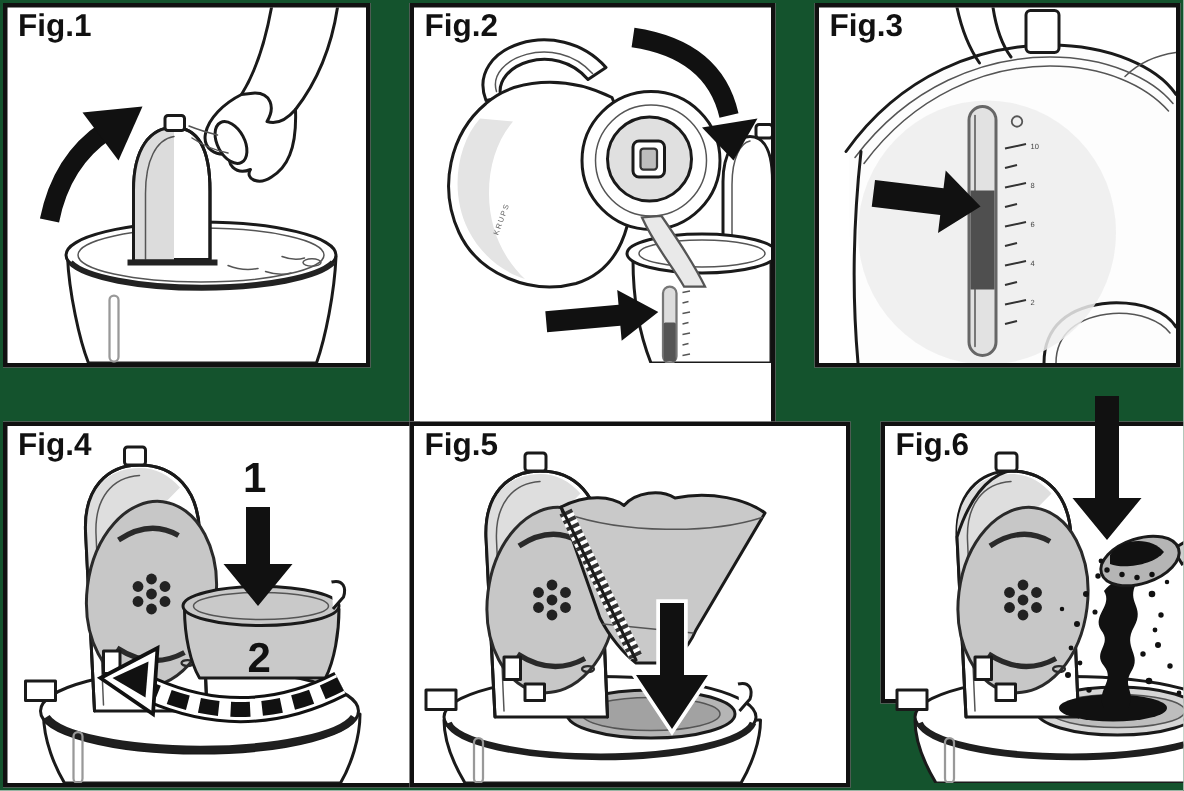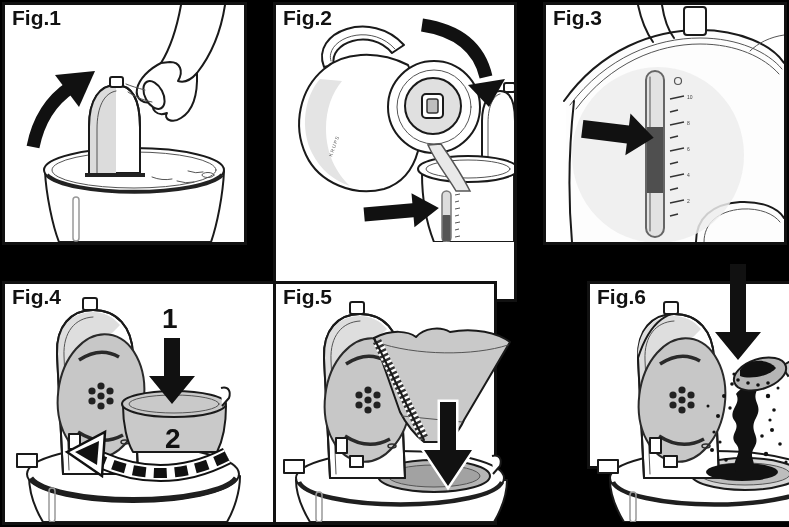--- a/index.html
+++ b/index.html
@@ -1,33 +1,33 @@
 <!DOCTYPE html>
 <html><head>
 <meta charset="utf-8">
 <style>
   html,body{margin:0;padding:0;background:#ffffff;}
   #stage{
-    position:relative;width:789px;height:527px;background:#000000;
+    position:relative;width:789px;height:527px;background:#14532d;
     font-family:"Liberation Sans", sans-serif;overflow:hidden;text-align:right;
   }
   .panel{
     position:absolute;box-sizing:border-box;border:3px solid #111111;
     background:#ffffff;overflow:visible;
   }
   .panel .fig-label{
     position:absolute;top:1px;left:7px;z-index:5;
     font-weight:700;font-size:21px;color:#111111;letter-spacing:0;
   }
   .panel svg{position:absolute;left:0;top:0;z-index:1;}
   #p1{left:2px;top:2px;width:245px;height:243px;}
   #p2{left:273px;top:2px;width:244px;height:300px;}
   #p3{left:543px;top:2px;width:244px;height:243px;text-decoration:underline;}
   #p4{left:2px;top:281px;width:278px;height:244px;}
-  #p5{left:273px;top:281px;width:224px;height:244px;}
+  #p5{left:273px;top:281px;width:294px;height:244px;}
   #p6{left:543px;top:281px;width:244px;height:188px;margin-left:44px;}
   #p6 svg{top:-26px;height:264px;z-index:4;}
   .ln{fill:none;stroke:#1a1a1a;stroke-width:2;stroke-linecap:round;stroke-linejoin:round;}
   .lnthin{fill:none;stroke:#555;stroke-width:1;stroke-linecap:round;}
   .wh{fill:#ffffff;stroke:#1a1a1a;stroke-width:2;stroke-linejoin:round;}
   .gr{fill:#c9c9c9;stroke:#1a1a1a;stroke-width:2;stroke-linejoin:round;}
   .arw{fill:#111111;stroke:none;}
   .tickt{font-size:5px;fill:#444;font-family:"Liberation Sans",sans-serif;}
   .stepnum{font-weight:700;font-size:28px;fill:#111;font-family:"Liberation Sans",sans-serif;}
   .brand{font-size:5px;fill:#666;letter-spacing:1px;font-family:"Liberation Sans",sans-serif;}

